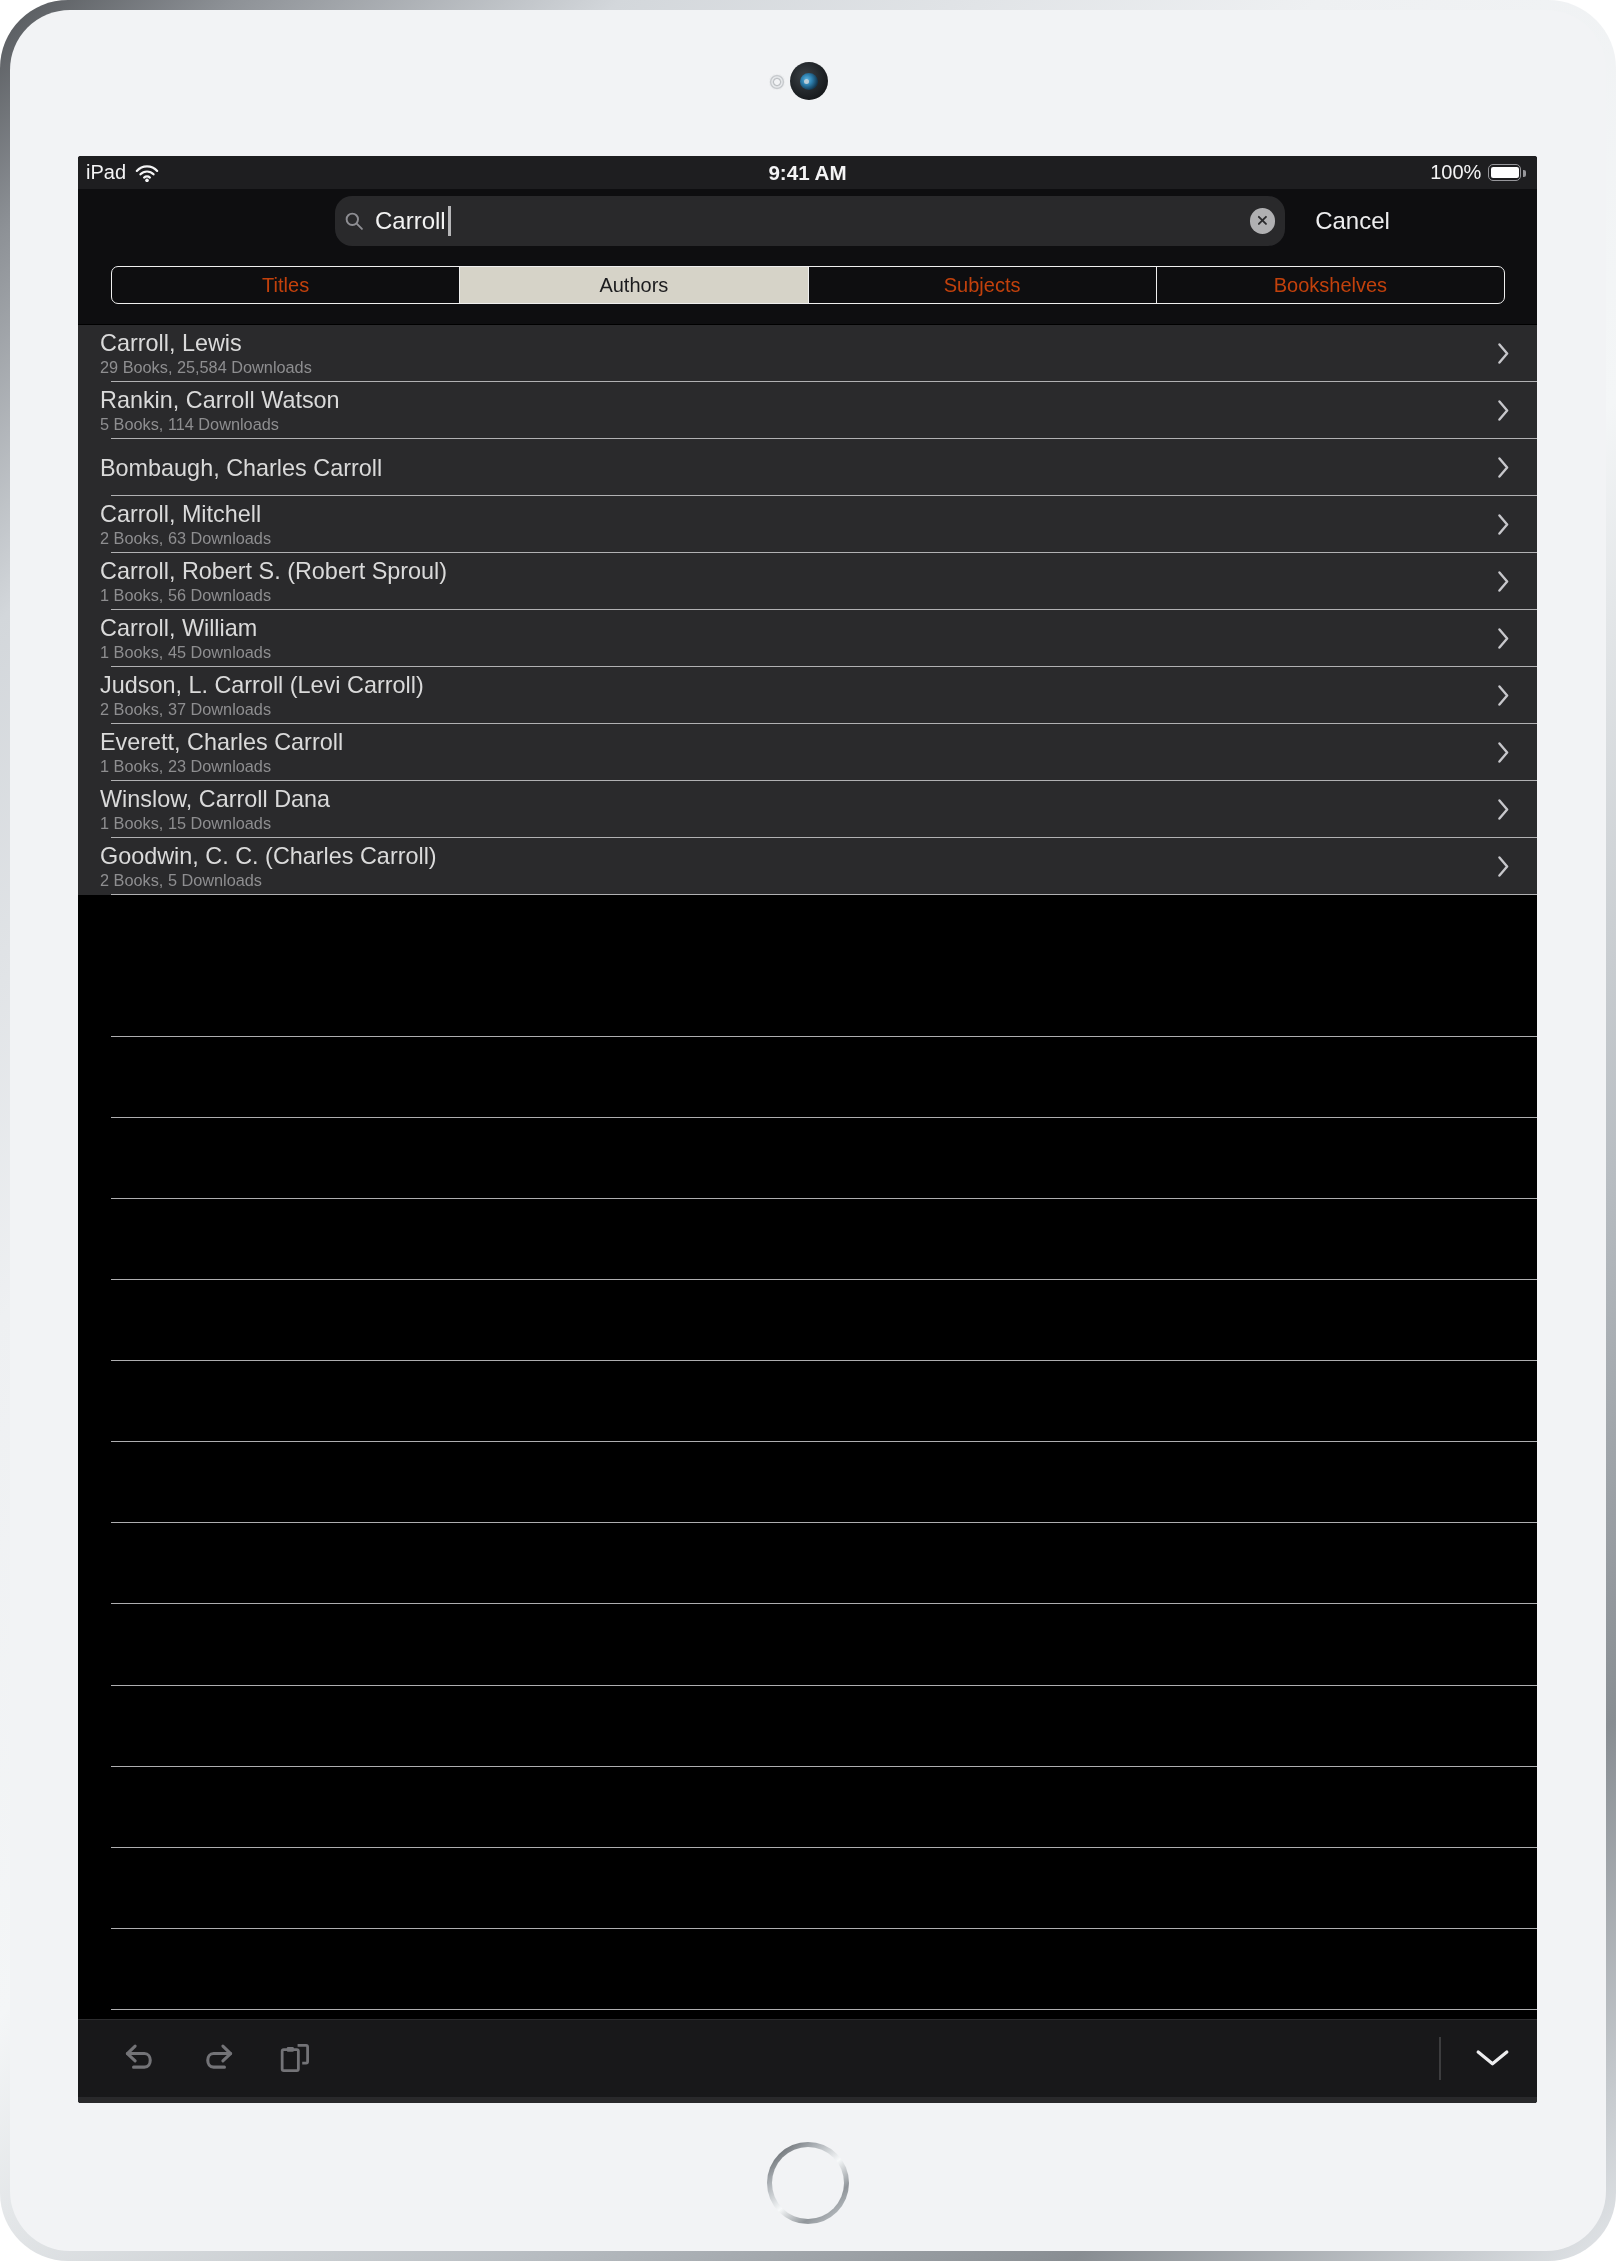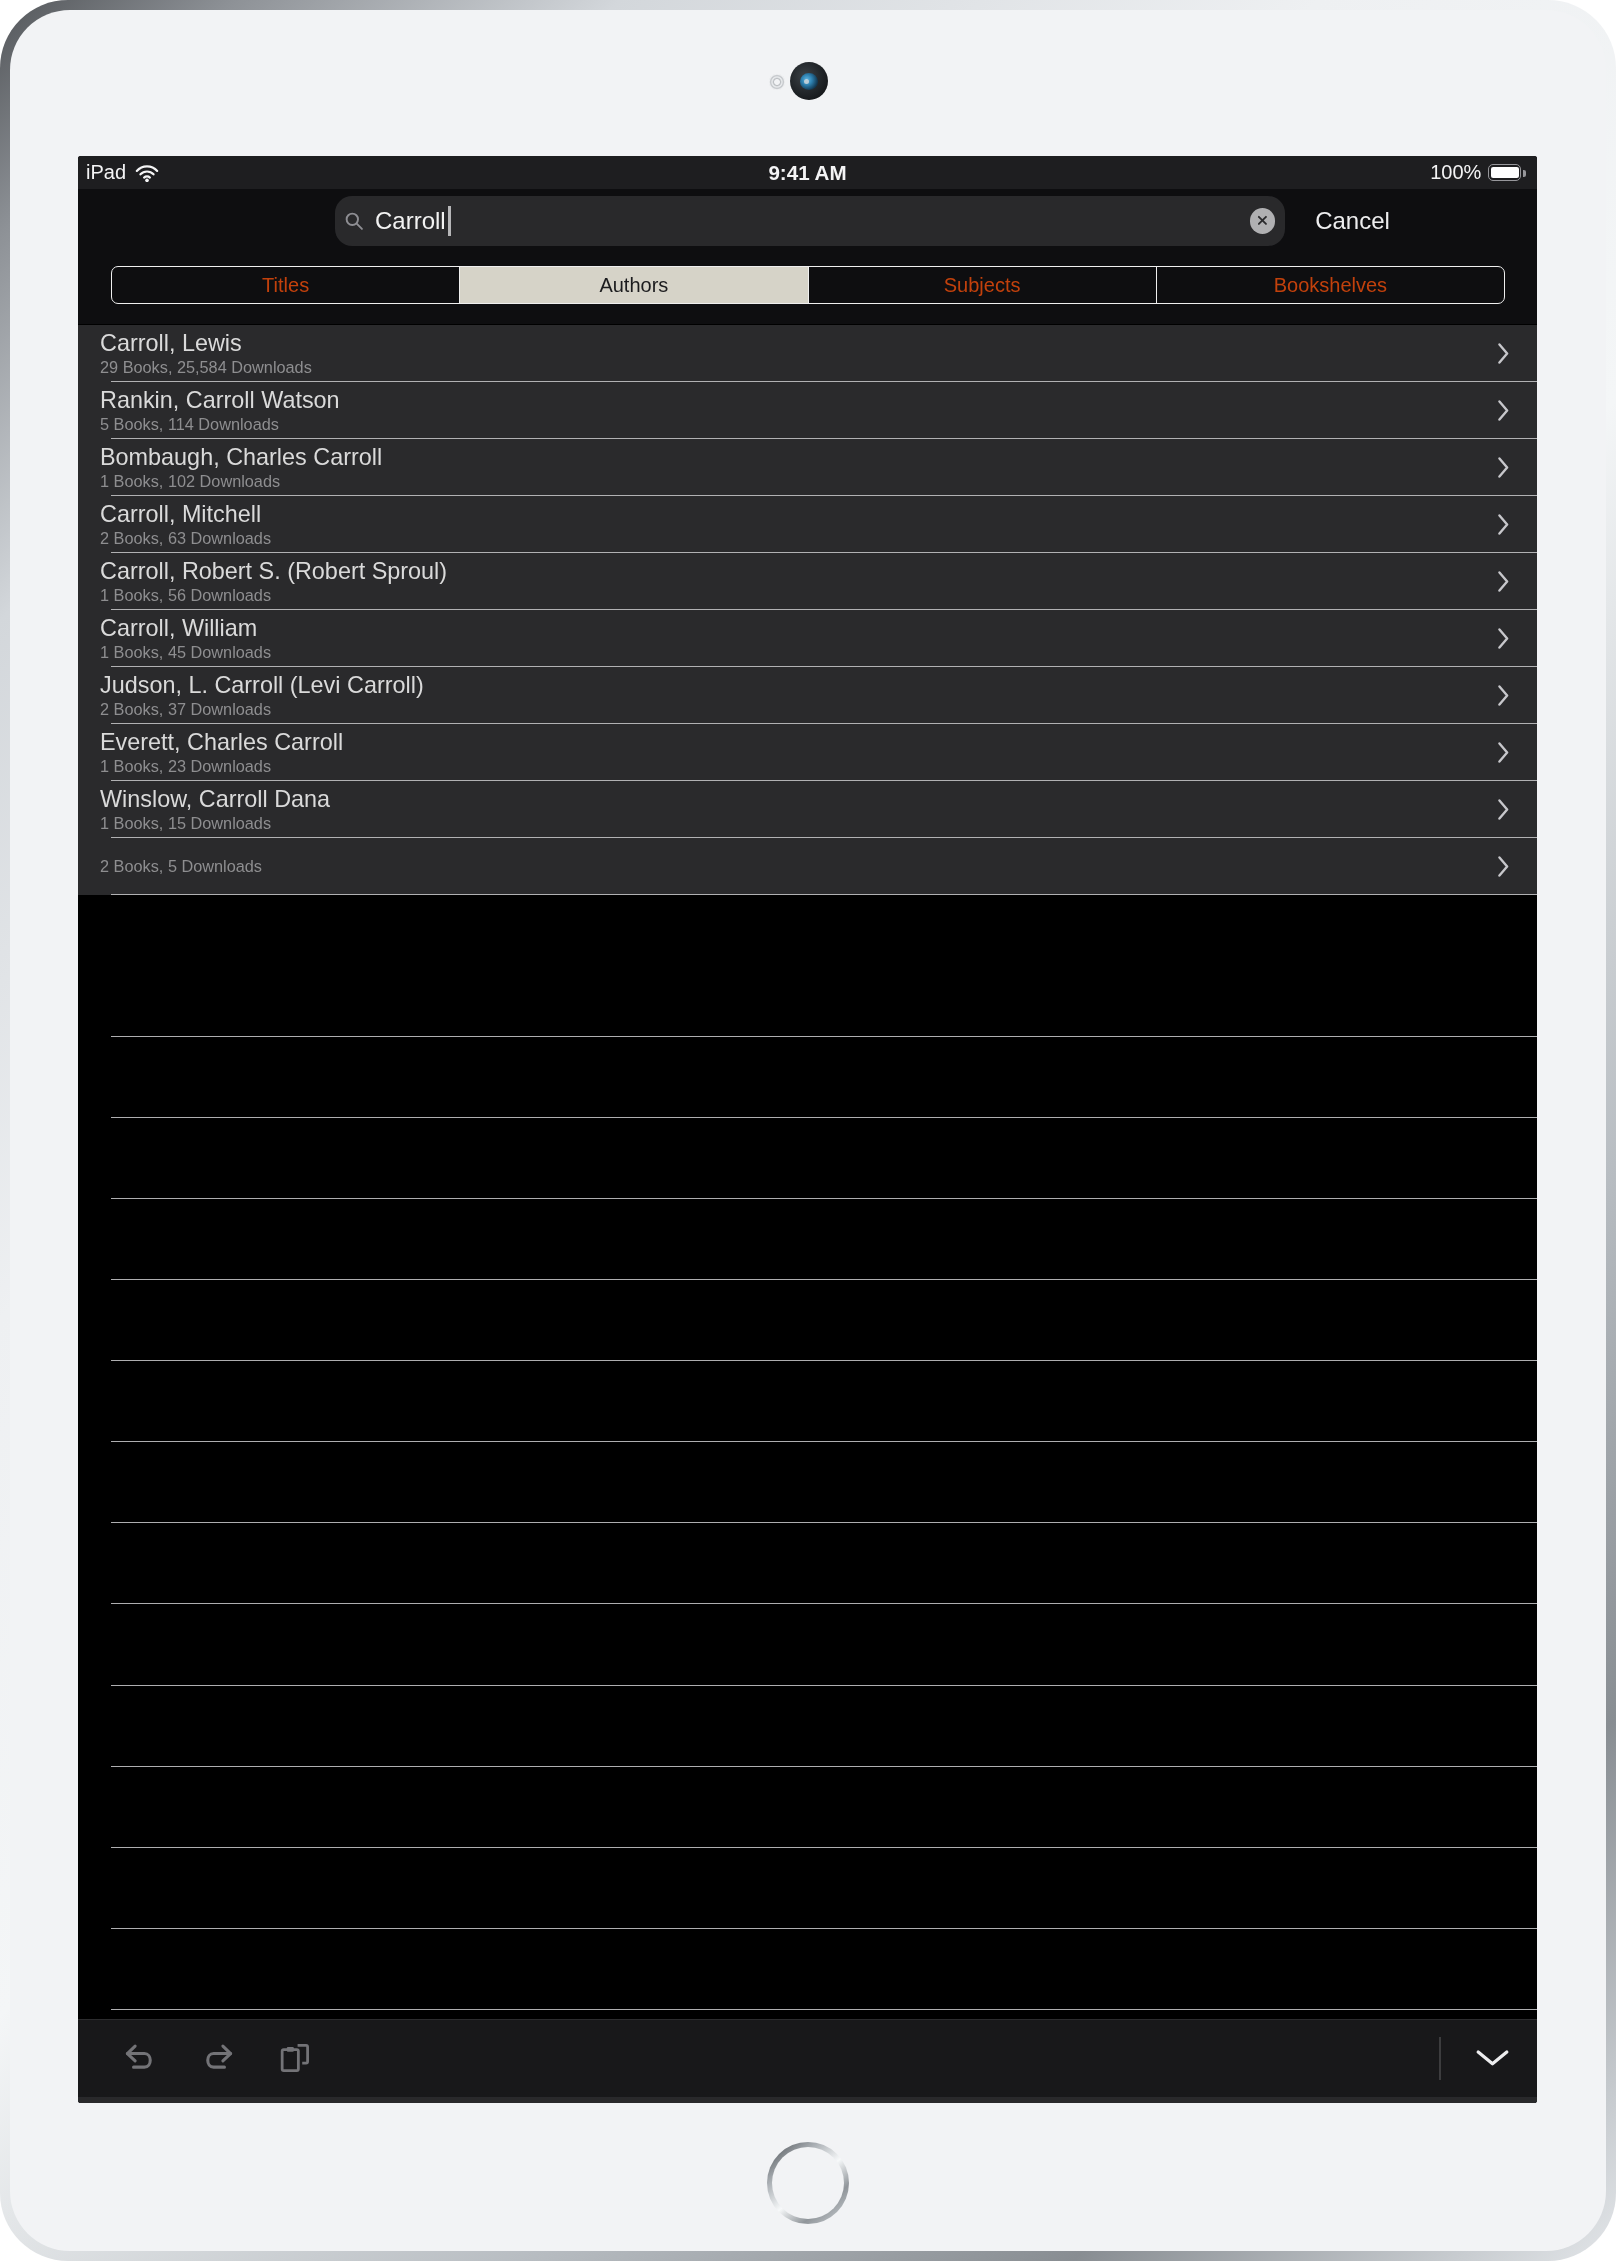--- a/index.html
+++ b/index.html
@@ -171,21 +171,20 @@
   </div>
         <div class="row">
     <div class="row-title">Rankin, Carroll Watson</div>
     <div class="row-sub">5 Books, 114 Downloads</div>
     <svg class="chev" viewBox="0 0 16 30">
       <polyline points="2,2 13,15 2,28" fill="none" stroke="#c7c7cb" stroke-width="3.4" stroke-linecap="round" stroke-linejoin="round"></polyline>
     </svg>
   </div>
         <div class="row">
     <div class="row-title">Bombaugh, Charles Carroll</div>
-    <div class="row-sub">1 Books, 102 Downloads</div>
     <svg class="chev" viewBox="0 0 16 30">
       <polyline points="2,2 13,15 2,28" fill="none" stroke="#c7c7cb" stroke-width="3.4" stroke-linecap="round" stroke-linejoin="round"></polyline>
     </svg>
   </div>
         <div class="row">
     <div class="row-title">Carroll, Mitchell</div>
     <div class="row-sub">2 Books, 63 Downloads</div>
     <svg class="chev" viewBox="0 0 16 30">
       <polyline points="2,2 13,15 2,28" fill="none" stroke="#c7c7cb" stroke-width="3.4" stroke-linecap="round" stroke-linejoin="round"></polyline>
     </svg>
@@ -219,20 +218,21 @@
     </svg>
   </div>
         <div class="row">
     <div class="row-title">Winslow, Carroll Dana</div>
     <div class="row-sub">1 Books, 15 Downloads</div>
     <svg class="chev" viewBox="0 0 16 30">
       <polyline points="2,2 13,15 2,28" fill="none" stroke="#c7c7cb" stroke-width="3.4" stroke-linecap="round" stroke-linejoin="round"></polyline>
     </svg>
   </div>
         <div class="row">
+    <div class="row-title">Goodwin, C. C. (Charles Carroll)</div>
     <div class="row-sub">2 Books, 5 Downloads</div>
     <svg class="chev" viewBox="0 0 16 30">
       <polyline points="2,2 13,15 2,28" fill="none" stroke="#c7c7cb" stroke-width="3.4" stroke-linecap="round" stroke-linejoin="round"></polyline>
     </svg>
   </div>
       </div>
 
     <div class="empty-lines" id="empty-lines">
         <div class="sep-line" style="top: 880px;"></div>
         <div class="sep-line" style="top: 961px;"></div>

